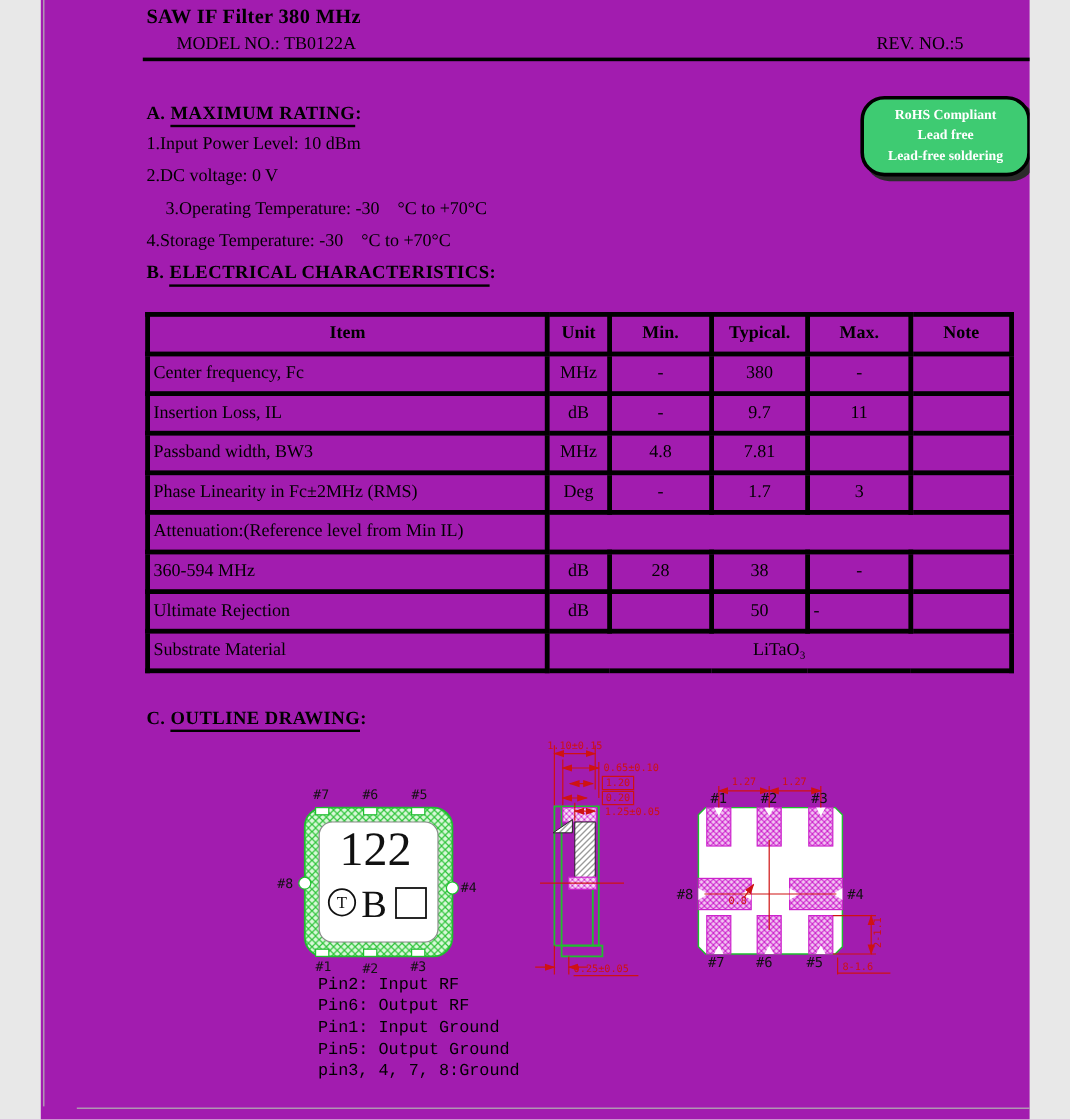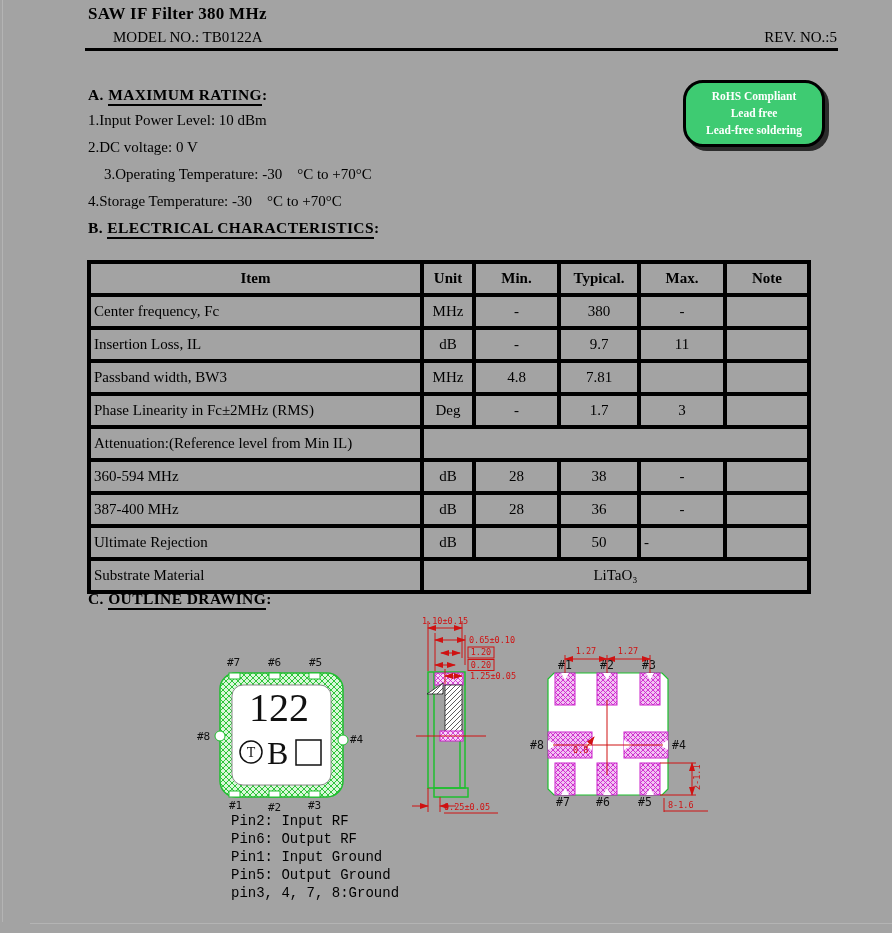--- a/index.html
+++ b/index.html
@@ -1,18 +1,18 @@
 <!DOCTYPE html>
 <html><head>
 <meta charset="utf-8">
 <style>
   html,body { margin:0; padding:0; background:#e8e8e8; }
   .page {
-    position:relative; width:892px; height:933px; margin:0 auto;
-    background:#a3a3a3; overflow:hidden;
+    position:relative; width:824px; height:933px; margin:0 auto;
+    background:#a21caf; overflow:hidden;
     font-family:"Liberation Serif","DejaVu Serif",serif; color:#000;
   }
   .abs { position:absolute; }
 
   .edge-v { left:2px; top:0; width:1px; height:922px; background:#b4b4b4; }
   .edge-h { left:30px; top:923px; width:862px; height:1px; background:#b4b4b4; }
 
   .doc-title { left:88px; top:4px; font-size:17px; font-weight:bold; letter-spacing:0.3px; }
   .model-no  { left:88px; top:29px; font-size:15px;margin-left:25px; }
   .rev-no    { top:29px; right:55px; font-size:15px; text-align:right; }
@@ -142,28 +142,20 @@
     </tr>
     <tr>
       <td class="item">Attenuation:(Reference level from Min IL)</td>
       <td colspan="5"></td>
     </tr>
     <tr>
       <td class="item indent">360-594 MHz</td>
       <td class="c">dB</td>
       <td class="c">28</td>
       <td class="c">38</td>
-      <td class="c">-</td>
-      <td class="c"></td>
-    </tr>
-    <tr>
-      <td class="item indent">387-400 MHz</td>
-      <td class="c">dB</td>
-      <td class="c">28</td>
-      <td class="c">36</td>
       <td class="c">-</td>
       <td class="c"></td>
     </tr>
     <tr>
       <td class="item">Ultimate Rejection</td>
       <td class="c">dB</td>
       <td class="c"></td>
       <td class="c">50</td>
       <td class="l">-</td>
       <td class="c"></td>

